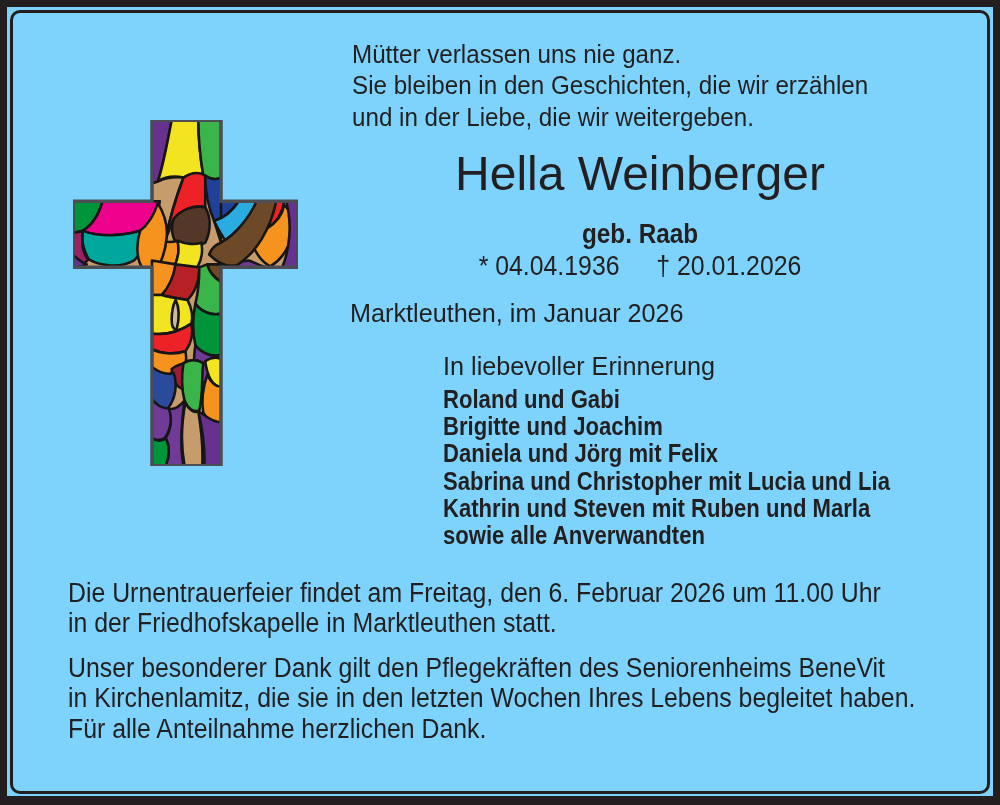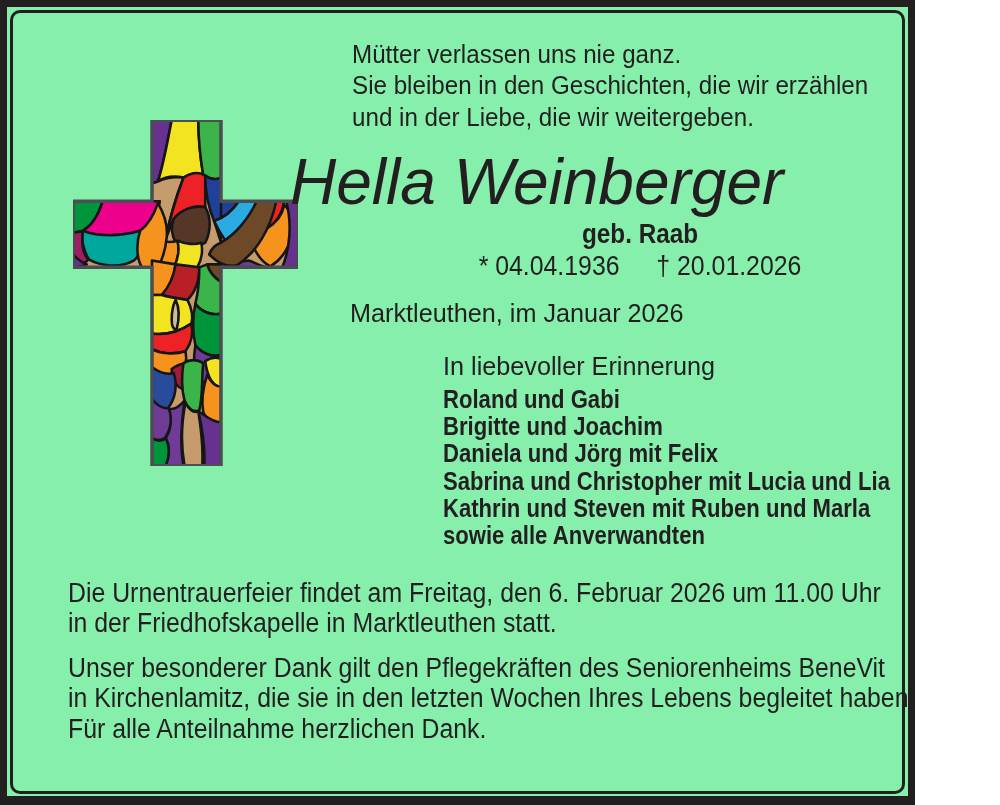--- a/index.html
+++ b/index.html
@@ -1,19 +1,19 @@
 <!DOCTYPE html>
 <html><head>
 <meta charset="utf-8">
 <style>
   html,body{margin:0;padding:0;background:#fff;}
   .page{
     position:relative;
-    width:915px;height:805px;
-    background:#86efac;
+    width:1000px;height:805px;
+    background:#7dd3fc;
     font-family:"Liberation Sans",sans-serif;
     color:#231f20;
     overflow:hidden;
     box-sizing:border-box;
   }
   .outer-frame{
     position:absolute;inset:0;
     border:7px solid #231f20;
     border-bottom-width:9px;
     box-sizing:border-box;
@@ -28,22 +28,22 @@
   }
   .abs{position:absolute;}
   .quote{
     left:352px;top:39px;
     font-size:26px;line-height:31.3px;
     transform:scaleX(.93);transform-origin:0 0;
     white-space:nowrap;
   }
   .name{
     left:290px;top:150px;width:700px;
-    font-size:64px;line-height:1;
-    white-space:nowrap;font-style:italic;
+    font-size:48px;line-height:1;
+    text-align:center;white-space:nowrap;
   }
   .birthname{
     left:290px;top:221px;width:700px;
     font-size:27px;line-height:1;font-weight:700;
     text-align:center;
     transform:scaleX(.9);transform-origin:50% 50%;
   }
   .dates{
     left:290px;top:253px;width:700px;
     font-size:27px;line-height:1;

